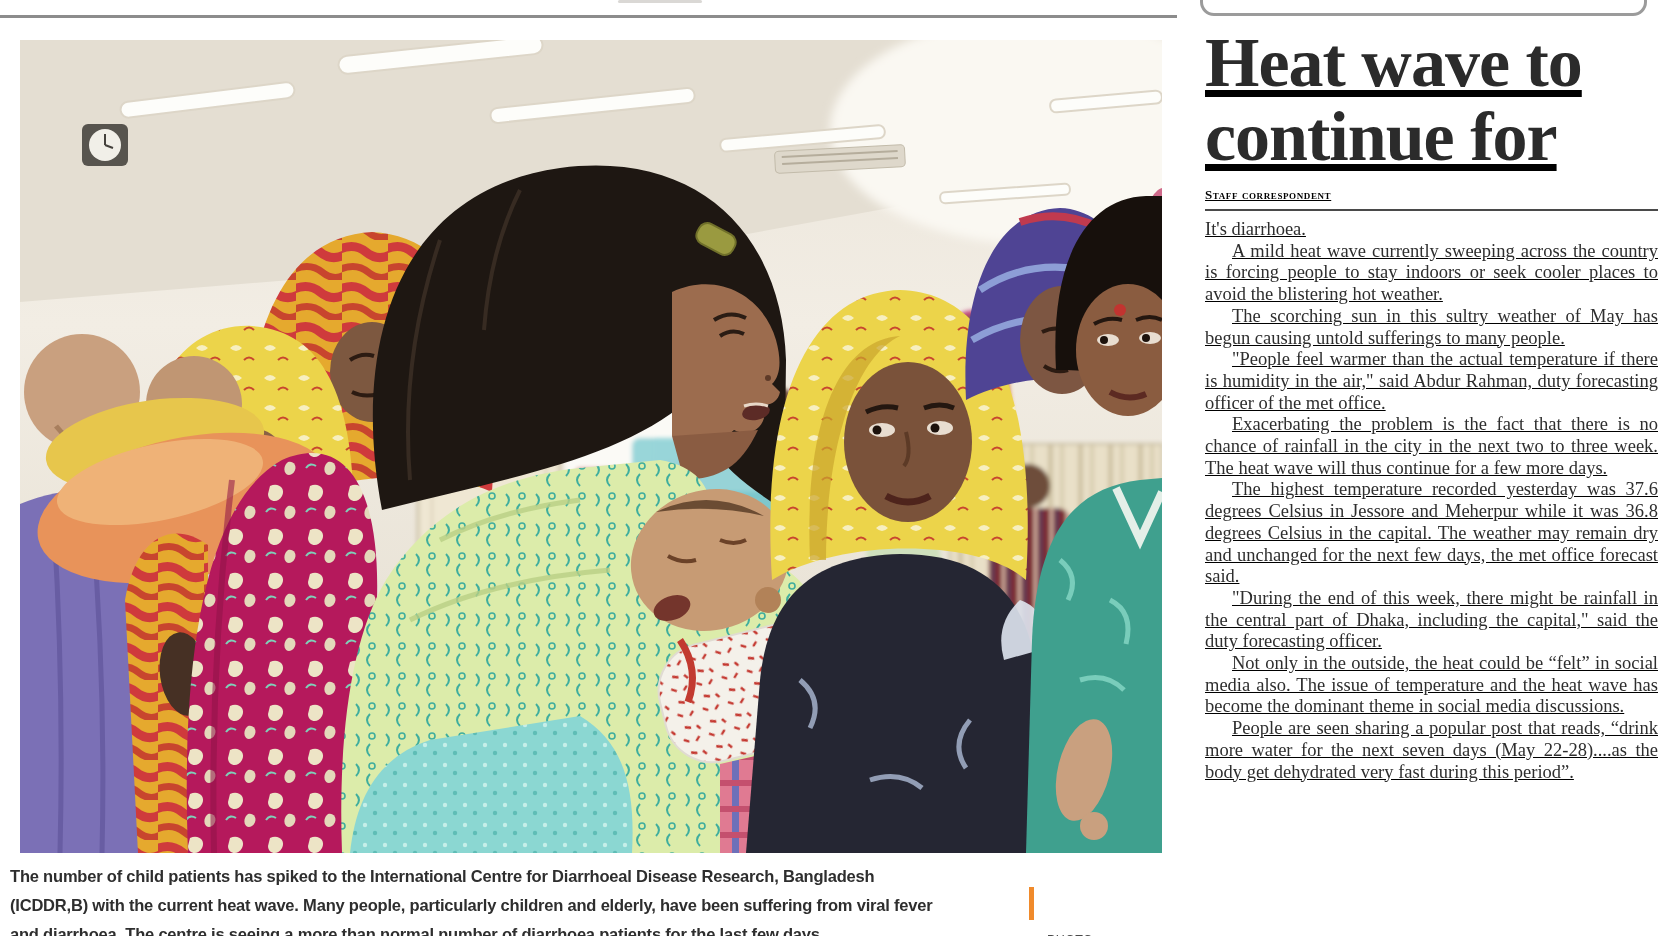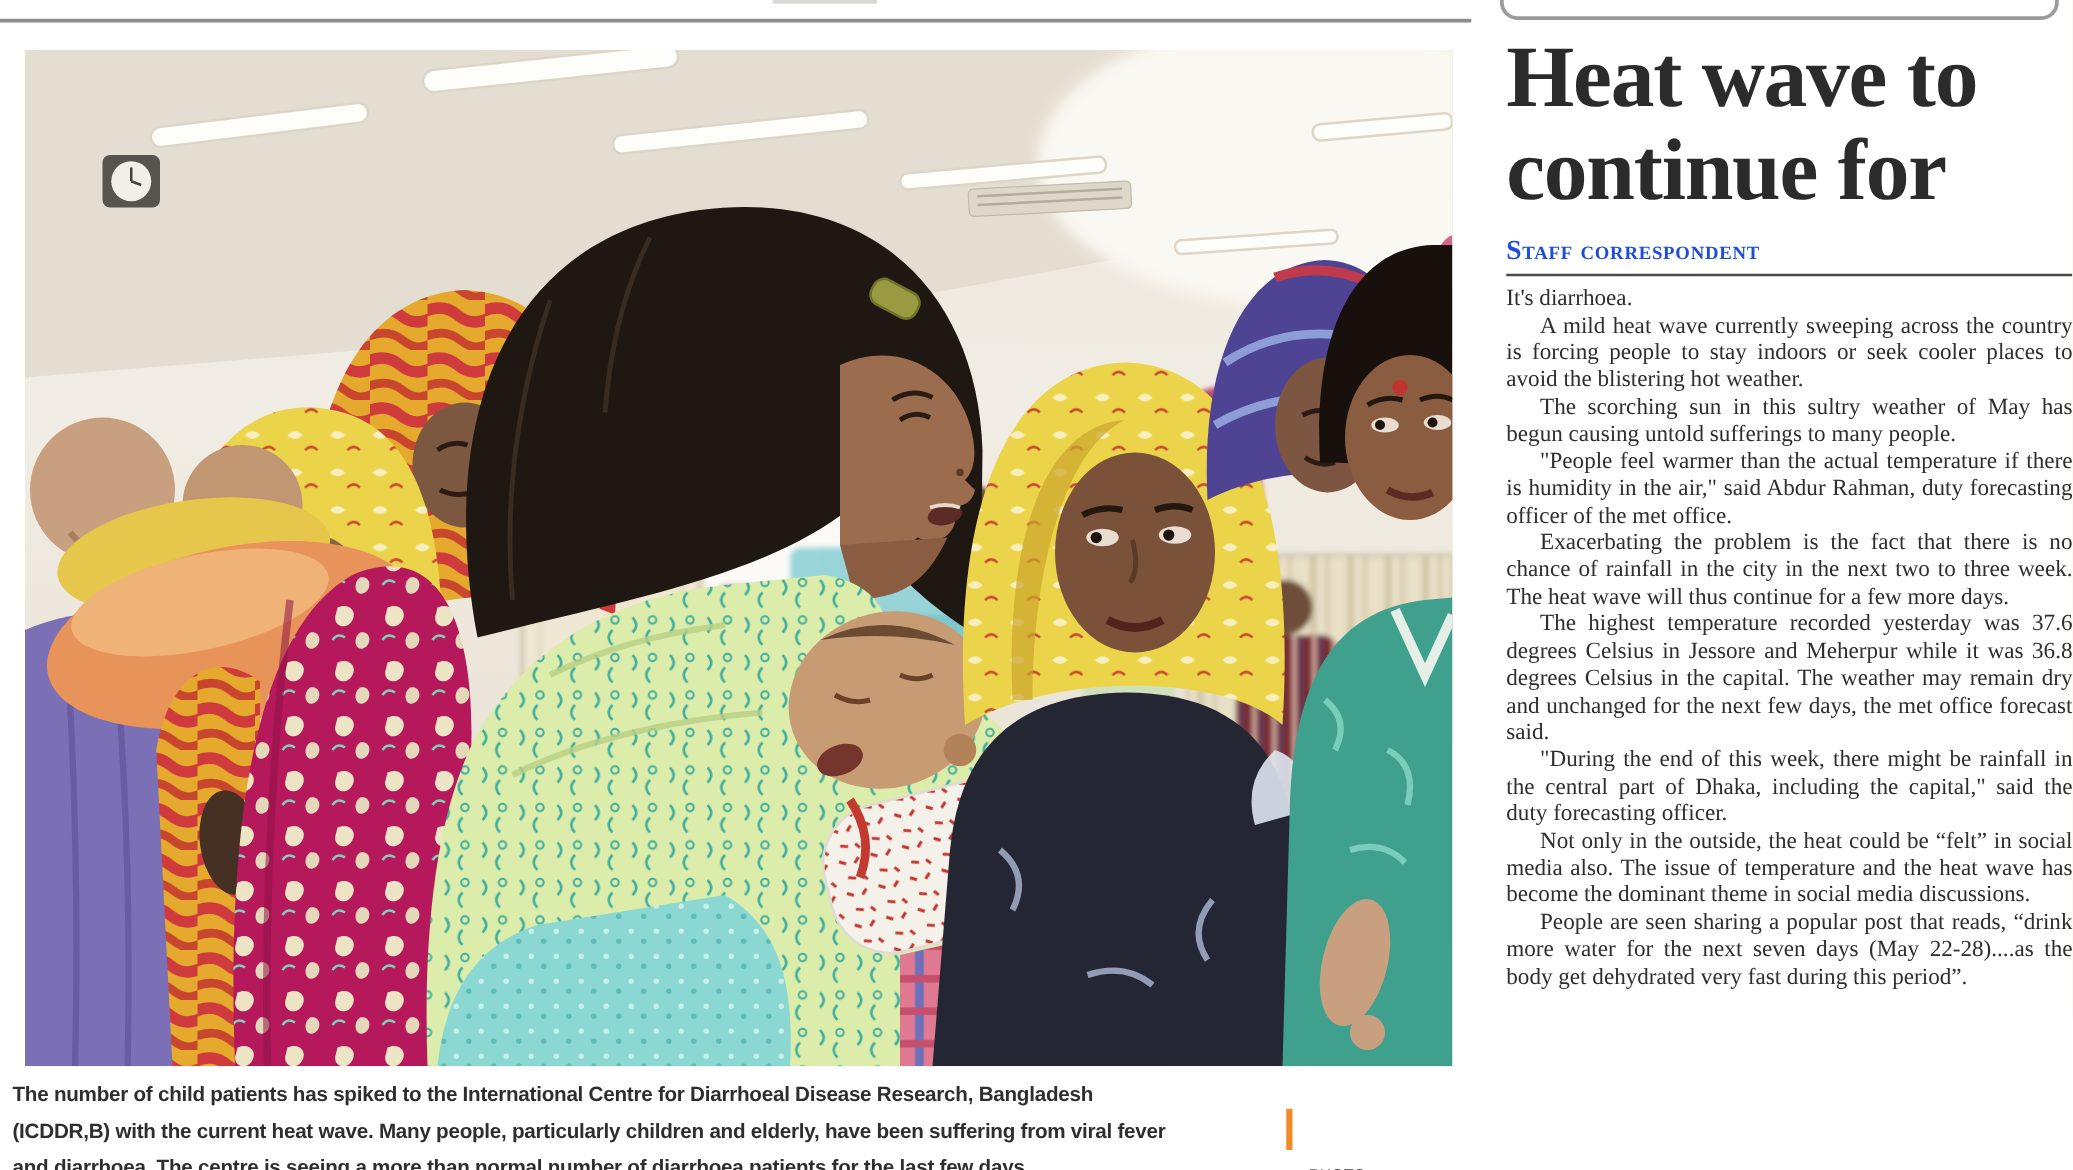--- a/index.html
+++ b/index.html
@@ -20,26 +20,26 @@
   
   .caption{position:absolute;left:10px;top:862px;width:1000px;color:#2e2e2e;
            font-weight:bold;font-size:16.5px;line-height:29px;letter-spacing:-.2px;}
   .caption div{white-space:nowrap;}
   .credit-bar{position:absolute;left:1029px;top:887px;width:5px;height:33px;}
   .credit{position:absolute;left:1047px;top:885px;color:#3c3c3c;}
   .credit-label{font-size:12.5px;letter-spacing:.4px;color:#4a4a4a;margin-top:48px;}
   .credit-name{font-size:13.5px;font-weight:bold;letter-spacing:.6px;color:#2d2d2d;margin-top:3px;}
 
   
-  .article{position:absolute;left:1205px;top:0;width:453px;height:712px;}
+  .article{position:absolute;left:1205px;top:0;width:453px;height:712px;text-decoration:underline;}
   .headline{margin:0;padding-top:26px;font-family:"Liberation Serif","DejaVu Serif",serif;
             font-weight:700;font-size:70px;line-height:74px;letter-spacing:-1px;color:#2b2b2b;}
   .headline span{display:block;}
   .byline{margin-top:13px;font-family:"Liberation Serif","DejaVu Serif",serif;
-          font-variant:small-caps;font-weight:700;font-size:22px;letter-spacing:.6px;color:#1d4ed8;}
+          font-variant:small-caps;font-weight:700;font-size:13px;letter-spacing:.6px;color:#000000;}
   .byline-rule{border:none;border-top:2px solid #4a4a4a;margin:6px 0 8px 0;}
   .body p{margin:0;font-family:"Liberation Serif","DejaVu Serif",serif;font-size:18.5px;
           line-height:21.7px;text-align:justify;color:#2e2e2e;text-indent:27px;}
   .body p.no-indent{text-indent:0;}
 </style>
 </head>
 <body>
 
 <div class="page">
 

